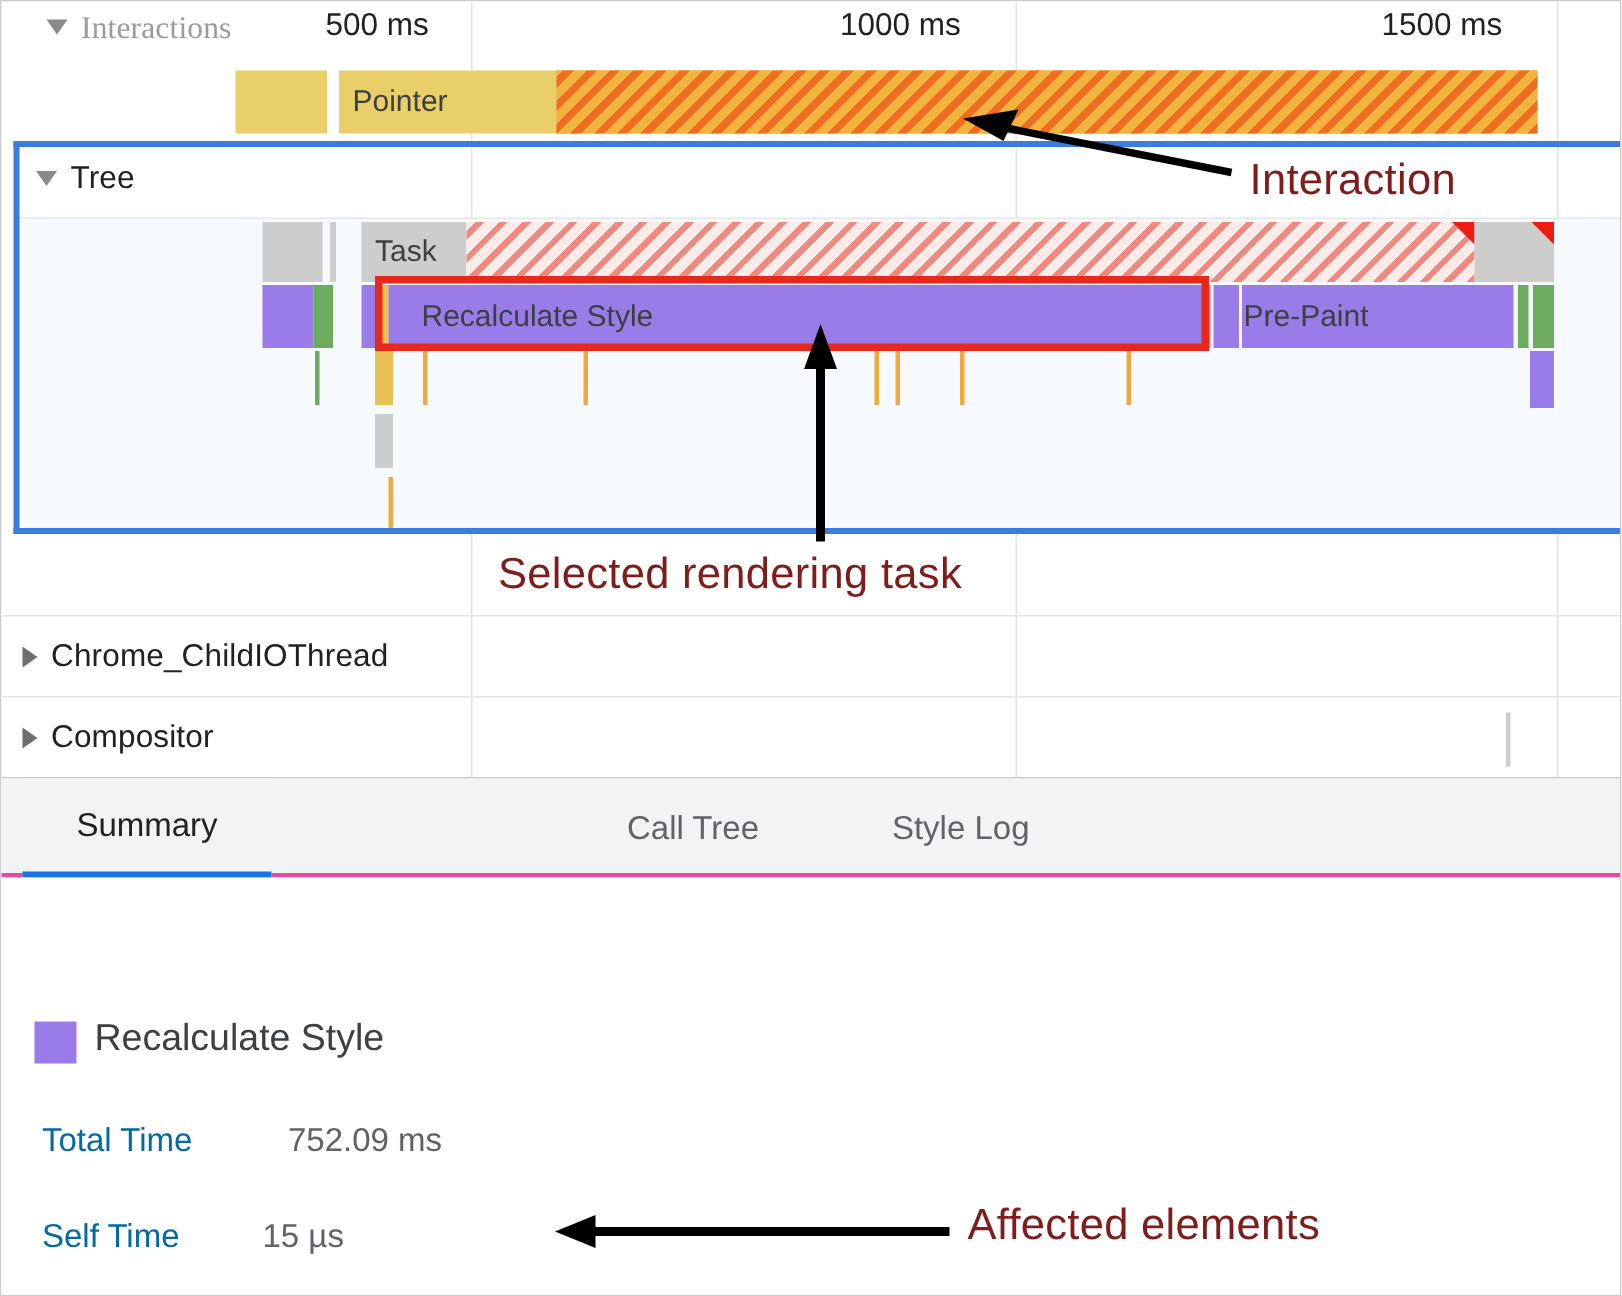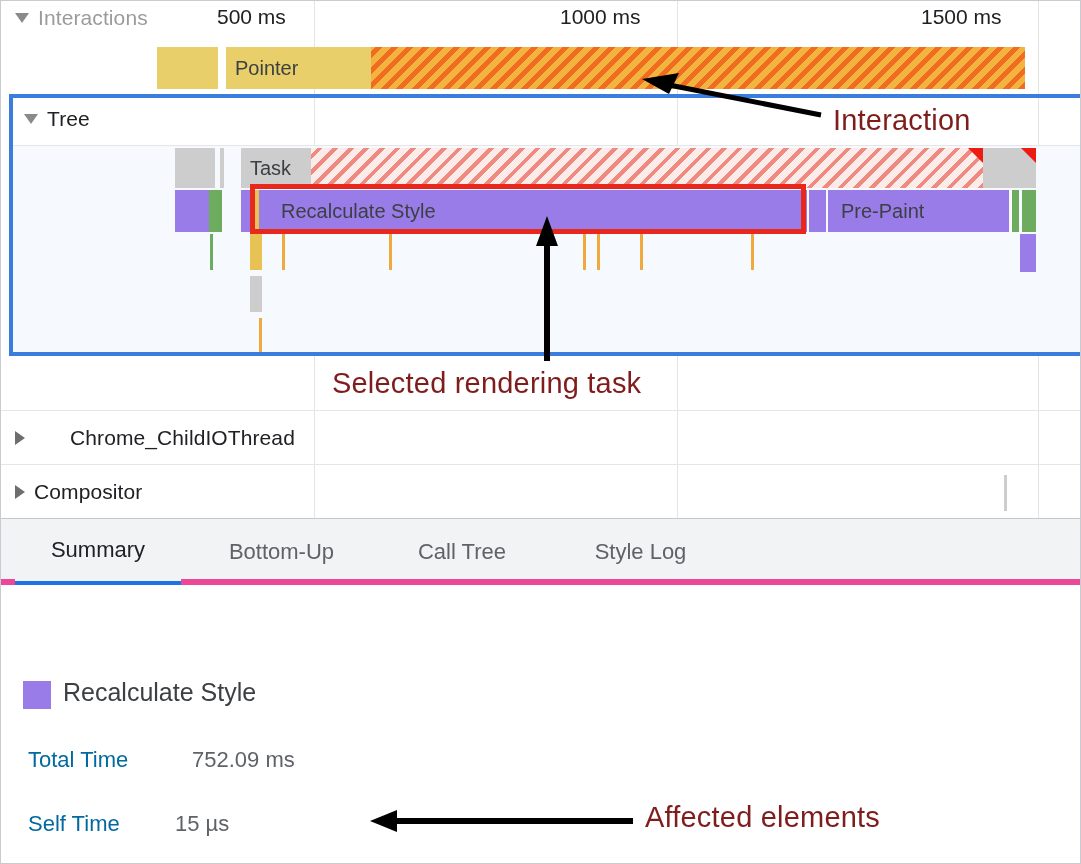--- a/index.html
+++ b/index.html
@@ -61,21 +61,21 @@
   }
   .warn-tri{position:absolute;top:0;width:0;height:0;border-top:15px solid #ec1c12;border-left:15px solid transparent;}
 
   #selected-outline{position:absolute;border:5px solid #e8271d;box-sizing:border-box;z-index:5;pointer-events:none;}
 
   
   .simple-track{position:absolute;left:0;width:1079px;border-top:1px solid #e6e6e6;box-sizing:border-box;}
 
   
   #bottom{position:absolute;left:0;top:517px;width:1079px;height:345px;background:#fff;border-top:1px solid #c5c8cb;box-sizing:border-box;}
-  #tabbar{position:relative;height:66px;background:#f1f3f4;border-bottom:6px solid #ec4899;box-sizing:border-box;}
+  #tabbar{position:relative;height:66px;background:#f1f3f4;border-bottom:3px solid #ec4899;box-sizing:border-box;}
   .tab{position:absolute;top:0;height:66px;display:flex;align-items:center;justify-content:center;
        font-size:22px;color:#5f6368;box-sizing:border-box;white-space:nowrap;}
   .tab.active{color:#202124;border-bottom:4px solid #1a73e8;background:#f1f3f4;}
 
   #summary{position:absolute;left:0;top:66px;width:1079px;height:278px;background:#fff;}
   .sum-title{position:absolute;font-size:25px;color:#3c4043;white-space:nowrap;}
   .sum-key{position:absolute;font-size:22px;color:#0369a1;white-space:nowrap;}
   .sum-val{position:absolute;font-size:22px;color:#5f6368;white-space:nowrap;}
 
   
@@ -87,21 +87,21 @@
 
 <div id="root">
 
   <div id="flame">
 
     <div class="gridline" style="left:313px;height:517px;"></div>
     <div class="gridline" style="left:676px;height:517px;"></div>
     <div class="gridline" style="left:1037px;height:517px;"></div>
 
     <div id="interactions-track">
-      <div class="track-header" style="left:0;top:0;">
+      <div class="track-header" style="left:16px;top:0;font-family:Liberation Serif, serif;">
         <span class="tri tri-down"></span>
         <span class="track-title">Interactions</span>
       </div>
 
       <div class="ruler-label" style="left:216px;">500 ms</div>
       <div class="ruler-label" style="left:559px;">1000 ms</div>
       <div class="ruler-label" style="left:920px;">1500 ms</div>
 
       <div class="bar interaction-yellow" style="left:156px;top:46px;width:61px;height:42px;"></div>
       <div class="bar interaction-yellow" style="left:225px;top:46px;width:157px;height:42px;">
@@ -134,21 +134,21 @@
 
         <div class="bar purple-bar" style="left:165px;top:44px;width:34px;height:42px;"></div>
         <div class="bar green-bar" style="left:199px;top:44px;width:13px;height:42px;"></div>
         <div class="bar purple-bar" style="left:231px;top:44px;width:12px;height:42px;"></div>
         <div class="bar gold-bar" style="left:243px;top:44px;width:6px;height:42px;"></div>
         <div class="bar purple-bar" style="left:249px;top:44px;width:548px;height:42px;">
           <span class="bar-label" style="padding-left:22px;">Recalculate Style</span>
         </div>
         <div class="bar purple-bar" style="left:799px;top:44px;width:17px;height:42px;"></div>
         <div class="bar purple-bar" style="left:818px;top:44px;width:181px;height:42px;">
-          <span class="bar-label" style="padding-left:13px;">Pre-Paint</span>
+          <span class="bar-label" style="padding-left:1px;">Pre-Paint</span>
         </div>
         <div class="bar green-bar" style="left:1002px;top:44px;width:7px;height:42px;"></div>
         <div class="bar green-bar" style="left:1012px;top:44px;width:14px;height:42px;"></div>
 
         <div class="bar green-tick" style="left:200px;top:88px;width:3px;height:36px;"></div>
         <div class="bar gold-bar" style="left:240px;top:88px;width:12px;height:36px;"></div>
         <div class="bar orange-tick" style="left:272px;top:88px;width:3px;height:36px;"></div>
         <div class="bar orange-tick" style="left:379px;top:88px;width:3px;height:36px;"></div>
         <div class="bar orange-tick" style="left:573px;top:88px;width:3px;height:36px;"></div>
         <div class="bar orange-tick" style="left:587px;top:88px;width:3px;height:36px;"></div>
@@ -159,43 +159,40 @@
         <div class="bar grey-tick" style="left:240px;top:130px;width:12px;height:36px;"></div>
 
         <div class="bar orange-tick" style="left:249px;top:172px;width:3px;height:36px;"></div>
       </div>
 
       <div id="selected-outline" style="left:249px;top:90px;width:556px;height:50px;"></div>
     </div>
 
 
     <div class="simple-track" style="top:409px;height:54px;">
-      <div class="track-header" style="left:0;top:10px;gap:36px;">
+      <div class="track-header" style="left:0;top:10px;">
         <span class="tri tri-right"></span>
         <span class="track-title dark">Chrome_ChildIOThread</span>
       </div>
     </div>
 
     <div class="simple-track" style="top:463px;height:54px;">
       <div class="track-header" style="left:0;top:10px;">
         <span class="tri tri-right"></span>
         <span class="track-title dark">Compositor</span>
       </div>
       <div class="bar grey-tick" style="left:1003px;top:10px;width:3px;height:36px;"></div>
     </div>
   </div>
 
   <div id="bottom">
     <div id="tabbar">
       <div class="tab active" style="left:14px;width:166px;">
         <span>Summary</span>
       </div>
-      <div class="tab" style="left:197px;width:167px;">
-        <span>Bottom-Up</span>
-      </div>
       <div class="tab" style="left:385px;width:152px;">
         <span>Call Tree</span>
       </div>
       <div class="tab" style="left:558px;width:163px;">
         <span>Style Log</span>
       </div>
     </div>
 
     <div id="summary">
       <div style="position:absolute;left:22px;top:96px;width:28px;height:28px;background:#9a7ce8;"></div>

